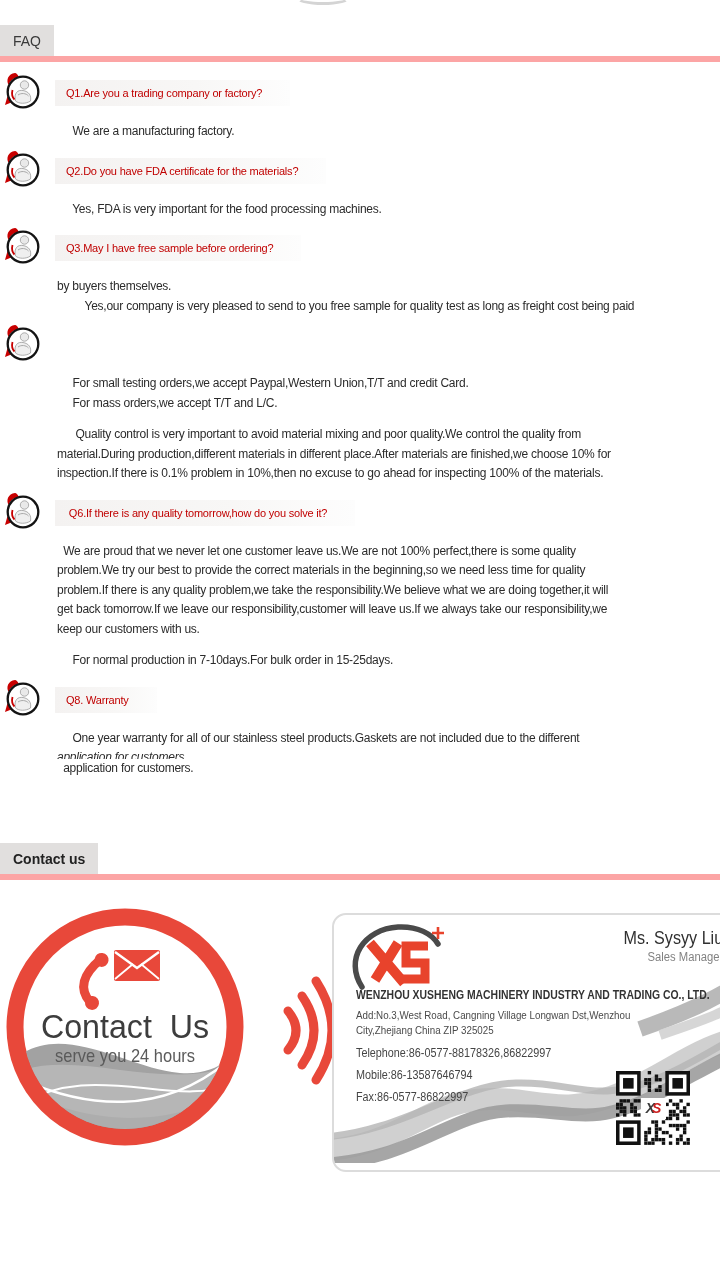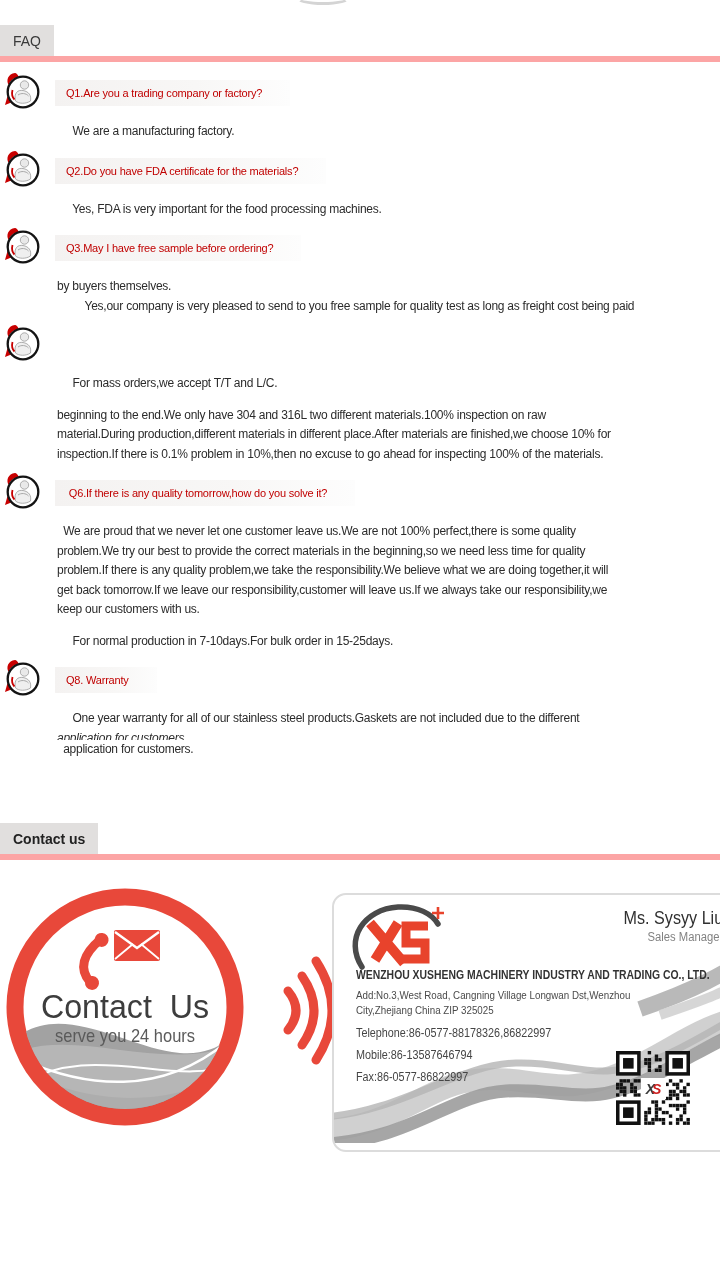--- a/index.html
+++ b/index.html
@@ -127,26 +127,27 @@
           <path d="M11 1 C 4 2 2 8 4.5 13 C 6.5 8 10 5.5 15 5.5 C 14 2.5 12.3 1 11 1 Z" fill="#c80000"></path>
           <path d="M3.5 24 L 1 33 L 8.5 30 Z" fill="#c80000"></path>
           <circle cx="19" cy="20" r="15.3" fill="#ffffff" stroke="#141414" stroke-width="2.3"></circle>
           <circle cx="20.5" cy="13" r="4.2" fill="#e9e9e9" stroke="#9a9a9a" stroke-width="0.8"></circle>
           <path d="M11.5 29 C 9.5 21 14 17.5 19 18.5 C 25 19.6 27.5 23.5 26.5 29 C 22 32 15 32 11.5 29 Z" fill="#efefef" stroke="#9a9a9a" stroke-width="0.8"></path>
           <path d="M14 23 C 17 20.8 22 21 24.5 24" fill="none" stroke="#a8a8a8" stroke-width="1"></path>
           <path d="M8.5 18 C 7.5 22 8.5 25.5 10.5 27.5" fill="none" stroke="#c80000" stroke-width="1.8"></path>
         </svg>
       </div>
       <div class="answer">
+        <div class="answer-line">     For small testing orders,we accept Paypal,Western Union,T/T and credit Card.</div>
         <div class="answer-line">     For mass orders,we accept T/T and L/C.</div>
       </div>
     </div>
     <div class="faq-item">
       <div class="answer">
-        <div class="answer-line">beginning to the end.We only have 304 and 316L two different materials.100% inspection on raw</div>
+        <div class="answer-line">      Quality control is very important to avoid material mixing and poor quality.We control the quality from</div>
         <div class="answer-line">material.During production,different materials in different place.After materials are finished,we choose 10% for</div>
         <div class="answer-line">inspection.If there is 0.1% problem in 10%,then no excuse to go ahead for inspecting 100% of the materials.</div>
       </div>
     </div>
     <div class="faq-item">
       <div class="q-row">
         <svg class="q-icon" viewBox="0 0 38 38">
           <path d="M11 1 C 4 2 2 8 4.5 13 C 6.5 8 10 5.5 15 5.5 C 14 2.5 12.3 1 11 1 Z" fill="#c80000"></path>
           <path d="M3.5 24 L 1 33 L 8.5 30 Z" fill="#c80000"></path>
           <circle cx="19" cy="20" r="15.3" fill="#ffffff" stroke="#141414" stroke-width="2.3"></circle>

